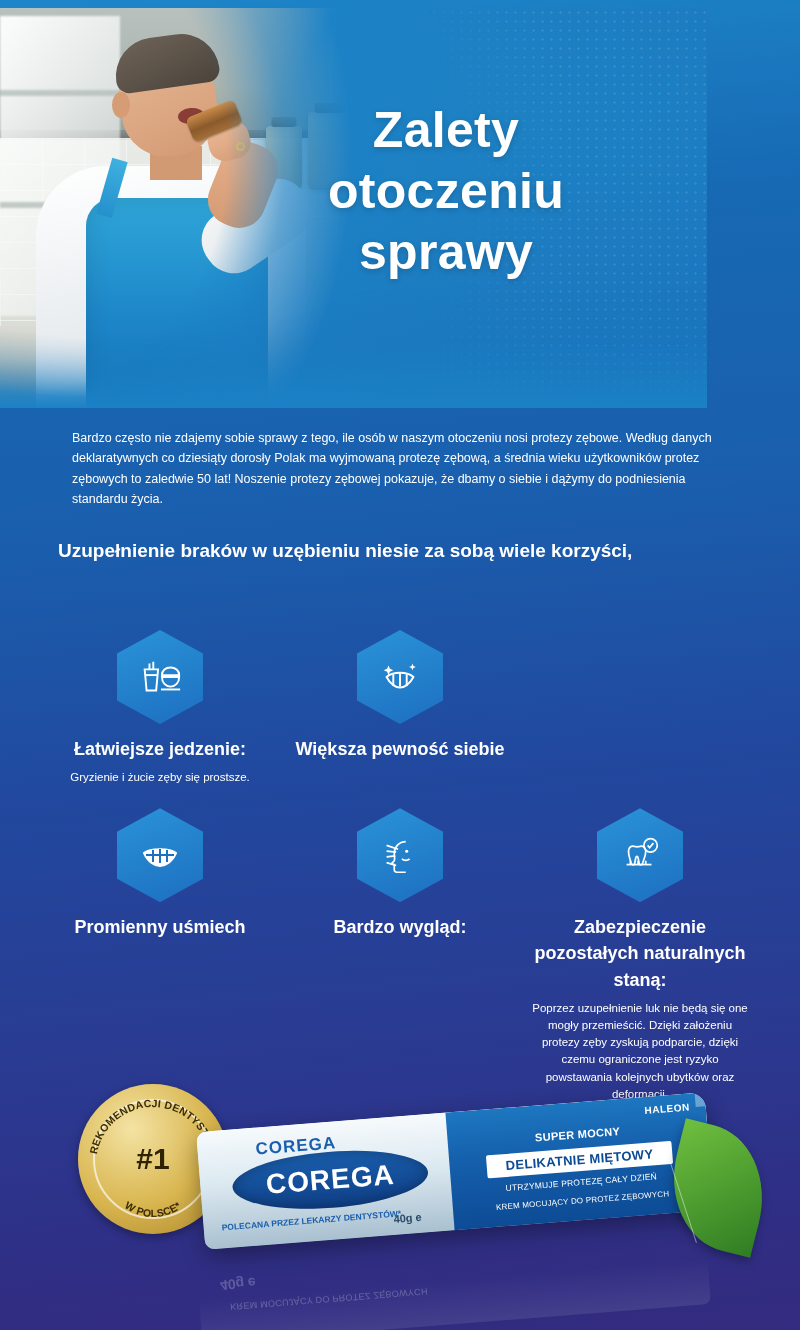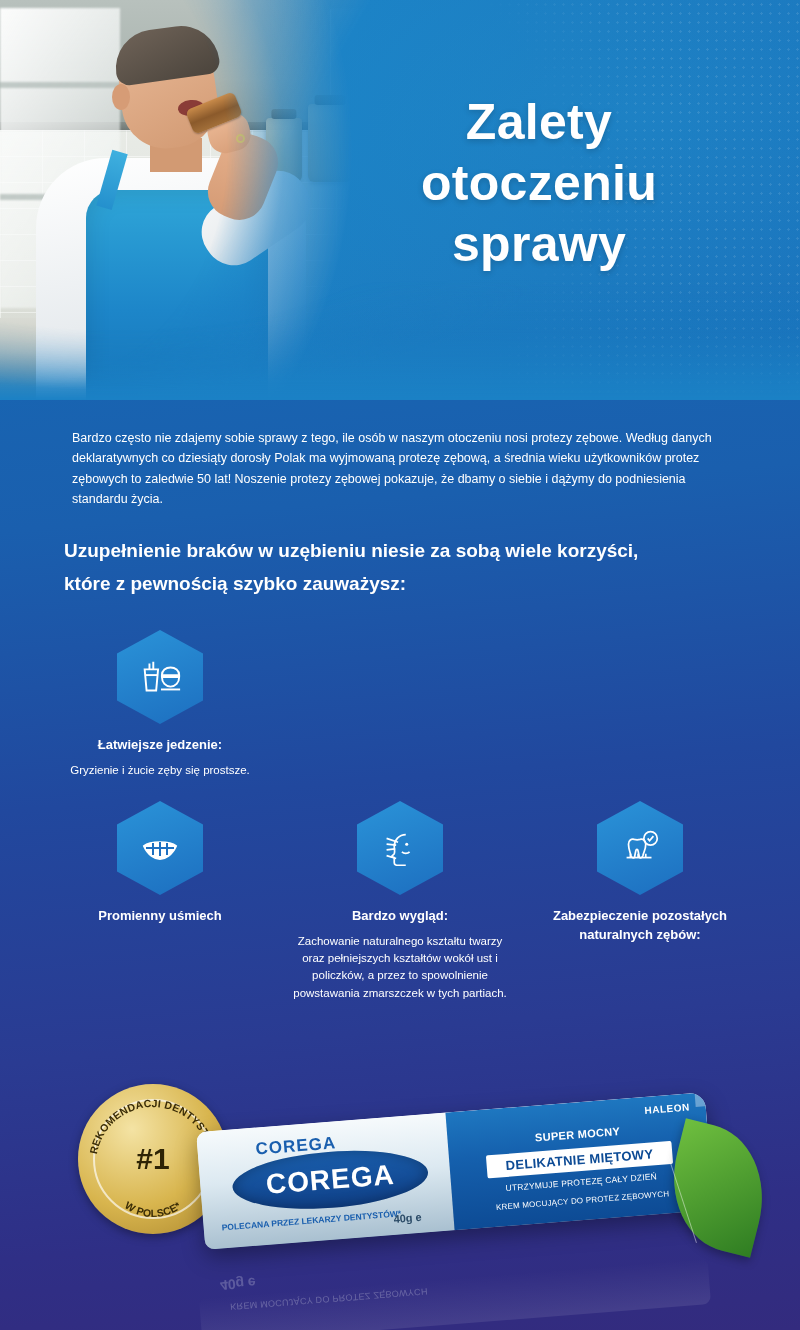--- a/index.html
+++ b/index.html
@@ -13,22 +13,22 @@
     position: relative;
     width: 800px;
     height: 1330px;
     background: linear-gradient(175deg, #1d86c9 0%, #1769b4 18%, #1a5fae 38%, #21489e 58%, #2a3b92 76%, #2f2f86 90%, #332b7e 100%);
     overflow: hidden;
   }
 
   
   .hero {
     position: absolute;
-    top: 0; left: 0;
-    width: 800px; height: 400px;
+    top: 8px; left: 0;
+    width: 707px; height: 400px;
     overflow: hidden;
   }
   .hero-photo {
     position: absolute;
     inset: 0;
     background:
       
       linear-gradient(180deg, #cfd6d4 0%, #c5cdc9 12%, #e7e9e4 30%, #dfe2dc 55%, #cfd3cb 80%, #b9bdb5 100%);
   }
   
@@ -211,21 +211,21 @@
   .intro {
     position: absolute;
     left: 72px; top: 28px;
     width: 660px;
     color: #ffffff;
     font-size: 12.5px;
     line-height: 1.62;
   }
   .subhead {
     position: absolute;
-    left: 64px; top: 134px;
+    left: 58px; top: 134px;
     width: 690px;
     color: #ffffff;
     font-size: 19px;
     font-weight: bold;
     line-height: 1.75;
   }
 
   .benefits {
     position: absolute;
     left: 40px; top: 230px;
@@ -256,21 +256,21 @@
   }
   .hex-border {
     position: absolute; inset: -3px;
     background: linear-gradient(160deg, rgba(255,255,255,.85), rgba(255,255,255,.25));
     clip-path: polygon(50% 0%, 100% 25%, 100% 75%, 50% 100%, 0% 75%, 0% 25%);
     z-index: -1;
   }
   .hexwrap svg { position: relative; z-index: 2; }
   .btitle {
     color: #ffffff;
-    font-size: 13px;
+    font-size: 18px;
     font-weight: bold;
     line-height: 1.45;
     margin-bottom: 7px;
   }
   .bdesc {
     color: #ffffff;
     font-size: 11.5px;
     line-height: 1.5;
   }
   .row2 { margin-top: 22px; justify-content: space-between; }
@@ -448,21 +448,20 @@
       <div>sprawy</div>
     </div>
   </div>
 
   <div class="body-wrap">
 
     <p class="intro">Bardzo często nie zdajemy sobie sprawy z tego, ile osób w naszym otoczeniu nosi protezy zębowe. Według danych deklaratywnych co dziesiąty dorosły Polak ma wyjmowaną protezę zębową, a średnia wieku użytkowników protez zębowych to zaledwie 50 lat! Noszenie protezy zębowej pokazuje, że dbamy o siebie i dążymy do podniesienia standardu życia.</p>
 
     <div class="subhead">
       <div>Uzupełnienie braków w uzębieniu niesie za sobą wiele korzyści,</div>
-      <div>które z pewnością szybko zauważysz:</div>
     </div>
 
     <div class="benefits">
 
       <div class="brow">
 
         <div class="bcell">
           <div class="hexwrap">
             <div class="hex-border"></div>
               <div class="hex"></div>
@@ -472,20 +471,34 @@
               <path d="M13 10v6M17 8v8"></path>
               <path d="M26 24h18c0 6-4 10-9 10s-9-4-9-10z" fill="none"></path>
               <path d="M26 22c0-5 4-8 9-8s9 3 9 8z" fill="none"></path>
               <path d="M25 37h20"></path>
             </svg>
           </div>
           <div class="btitle">Łatwiejsze jedzenie:</div>
           <div class="bdesc">Gryzienie i żucie zęby się prostsze.</div>
         </div>
 
+        <div class="bcell">
+          <div class="hexwrap">
+            <div class="hex-border"></div>
+              <div class="hex"></div>
+            <svg width="46" height="46" viewBox="0 0 48 48" fill="none" stroke="#ffffff" stroke-width="2">
+              <path d="M10 24c6-6 22-6 28 0-4 8-10 11-14 11s-10-3-14-11z"></path>
+              <path d="M17 21v12M24 20v14M31 21v12"></path>
+              <path d="M12 12l1.5 3.5L17 17l-3.5 1.5L12 22l-1.5-3.5L7 17l3.5-1.5z" fill="#fff" stroke="none"></path>
+              <path d="M37 10l1 2.5 2.5 1-2.5 1-1 2.5-1-2.5-2.5-1 2.5-1z" fill="#fff" stroke="none"></path>
+            </svg>
+          </div>
+          <div class="btitle">Większa pewność siebie</div>
+          <div class="bdesc"></div>
+        </div>
 
       </div>
 
       <div class="brow row2">
 
         <div class="bcell">
           <div class="hexwrap">
             <div class="hex-border"></div>
               <div class="hex"></div>
             <svg width="48" height="48" viewBox="0 0 48 48" fill="none" stroke="#ffffff" stroke-width="2">
@@ -503,36 +516,36 @@
             <div class="hex-border"></div>
               <div class="hex"></div>
             <svg width="46" height="46" viewBox="0 0 48 48" fill="none" stroke="#ffffff" stroke-width="1.8">
               <path d="M30 10c-7 0-12 6-12 12 0 4 1 6 0 8l-3 3 3 1v5c0 2 2 3 4 3h8"></path>
               <path d="M26 28c2 2 6 2 8 0"></path>
               <path d="M10 14l12 4M10 20l10 1M10 26l9-1M10 32l10 3"></path>
               <circle cx="31" cy="20" r="1.6" fill="#fff" stroke="none"></circle>
             </svg>
           </div>
           <div class="btitle">Bardzo wygląd:</div>
-          <div class="bdesc">Zachowanie naturalnego kształtu twarzy oraz pełniejszych kształtów wokół ust i policzków, a przez to spowolnienie powstawania zmarszczek w tych partiach.</div>
         </div>
 
         <div class="bcell">
           <div class="hexwrap">
             <div class="hex-border"></div>
               <div class="hex"></div>
             <svg width="46" height="46" viewBox="0 0 48 48" fill="none" stroke="#ffffff" stroke-width="1.8">
               <path d="M12 20c0-4 3-6 6-5 2 .6 4 .6 6 0 3-1 6 1 6 5 0 5-2 8-3 12-1 3-4 3-4 0l-1-5c-.4-2-2-2-2.4 0l-1 5c0 3-3 3-4 0-1-4-2.6-7-2.6-12z"></path>
               <circle cx="35" cy="14" r="7"></circle>
               <path d="M32 14l2 2.4L38 11.6"></path>
               <path d="M10 34h26"></path>
               <path d="M14 30v4M22 30v4M30 30v4"></path>
             </svg>
           </div>
-          <div class="btitle">Zabezpieczenie pozostałych naturalnych zębów:</div>
+          <div class="btitle">Zabezpieczenie pozostałych naturalnych staną:</div>
+          <div class="bdesc">Poprzez uzupełnienie luk nie będą się one mogły przemieścić. Dzięki założeniu protezy zęby zyskują podparcie, dzięki czemu ograniczone jest ryzyko powstawania kolejnych ubytków oraz deformacji.</div>
         </div>
       </div>
     </div>
 
     <div class="product-area">
 
       <div class="seal">
         <svg class="seal-arc" viewBox="0 0 150 150">
           <defs>
             <path id="arcTop" d="M 18,80 A 57,57 0 0 1 132,80"></path>

